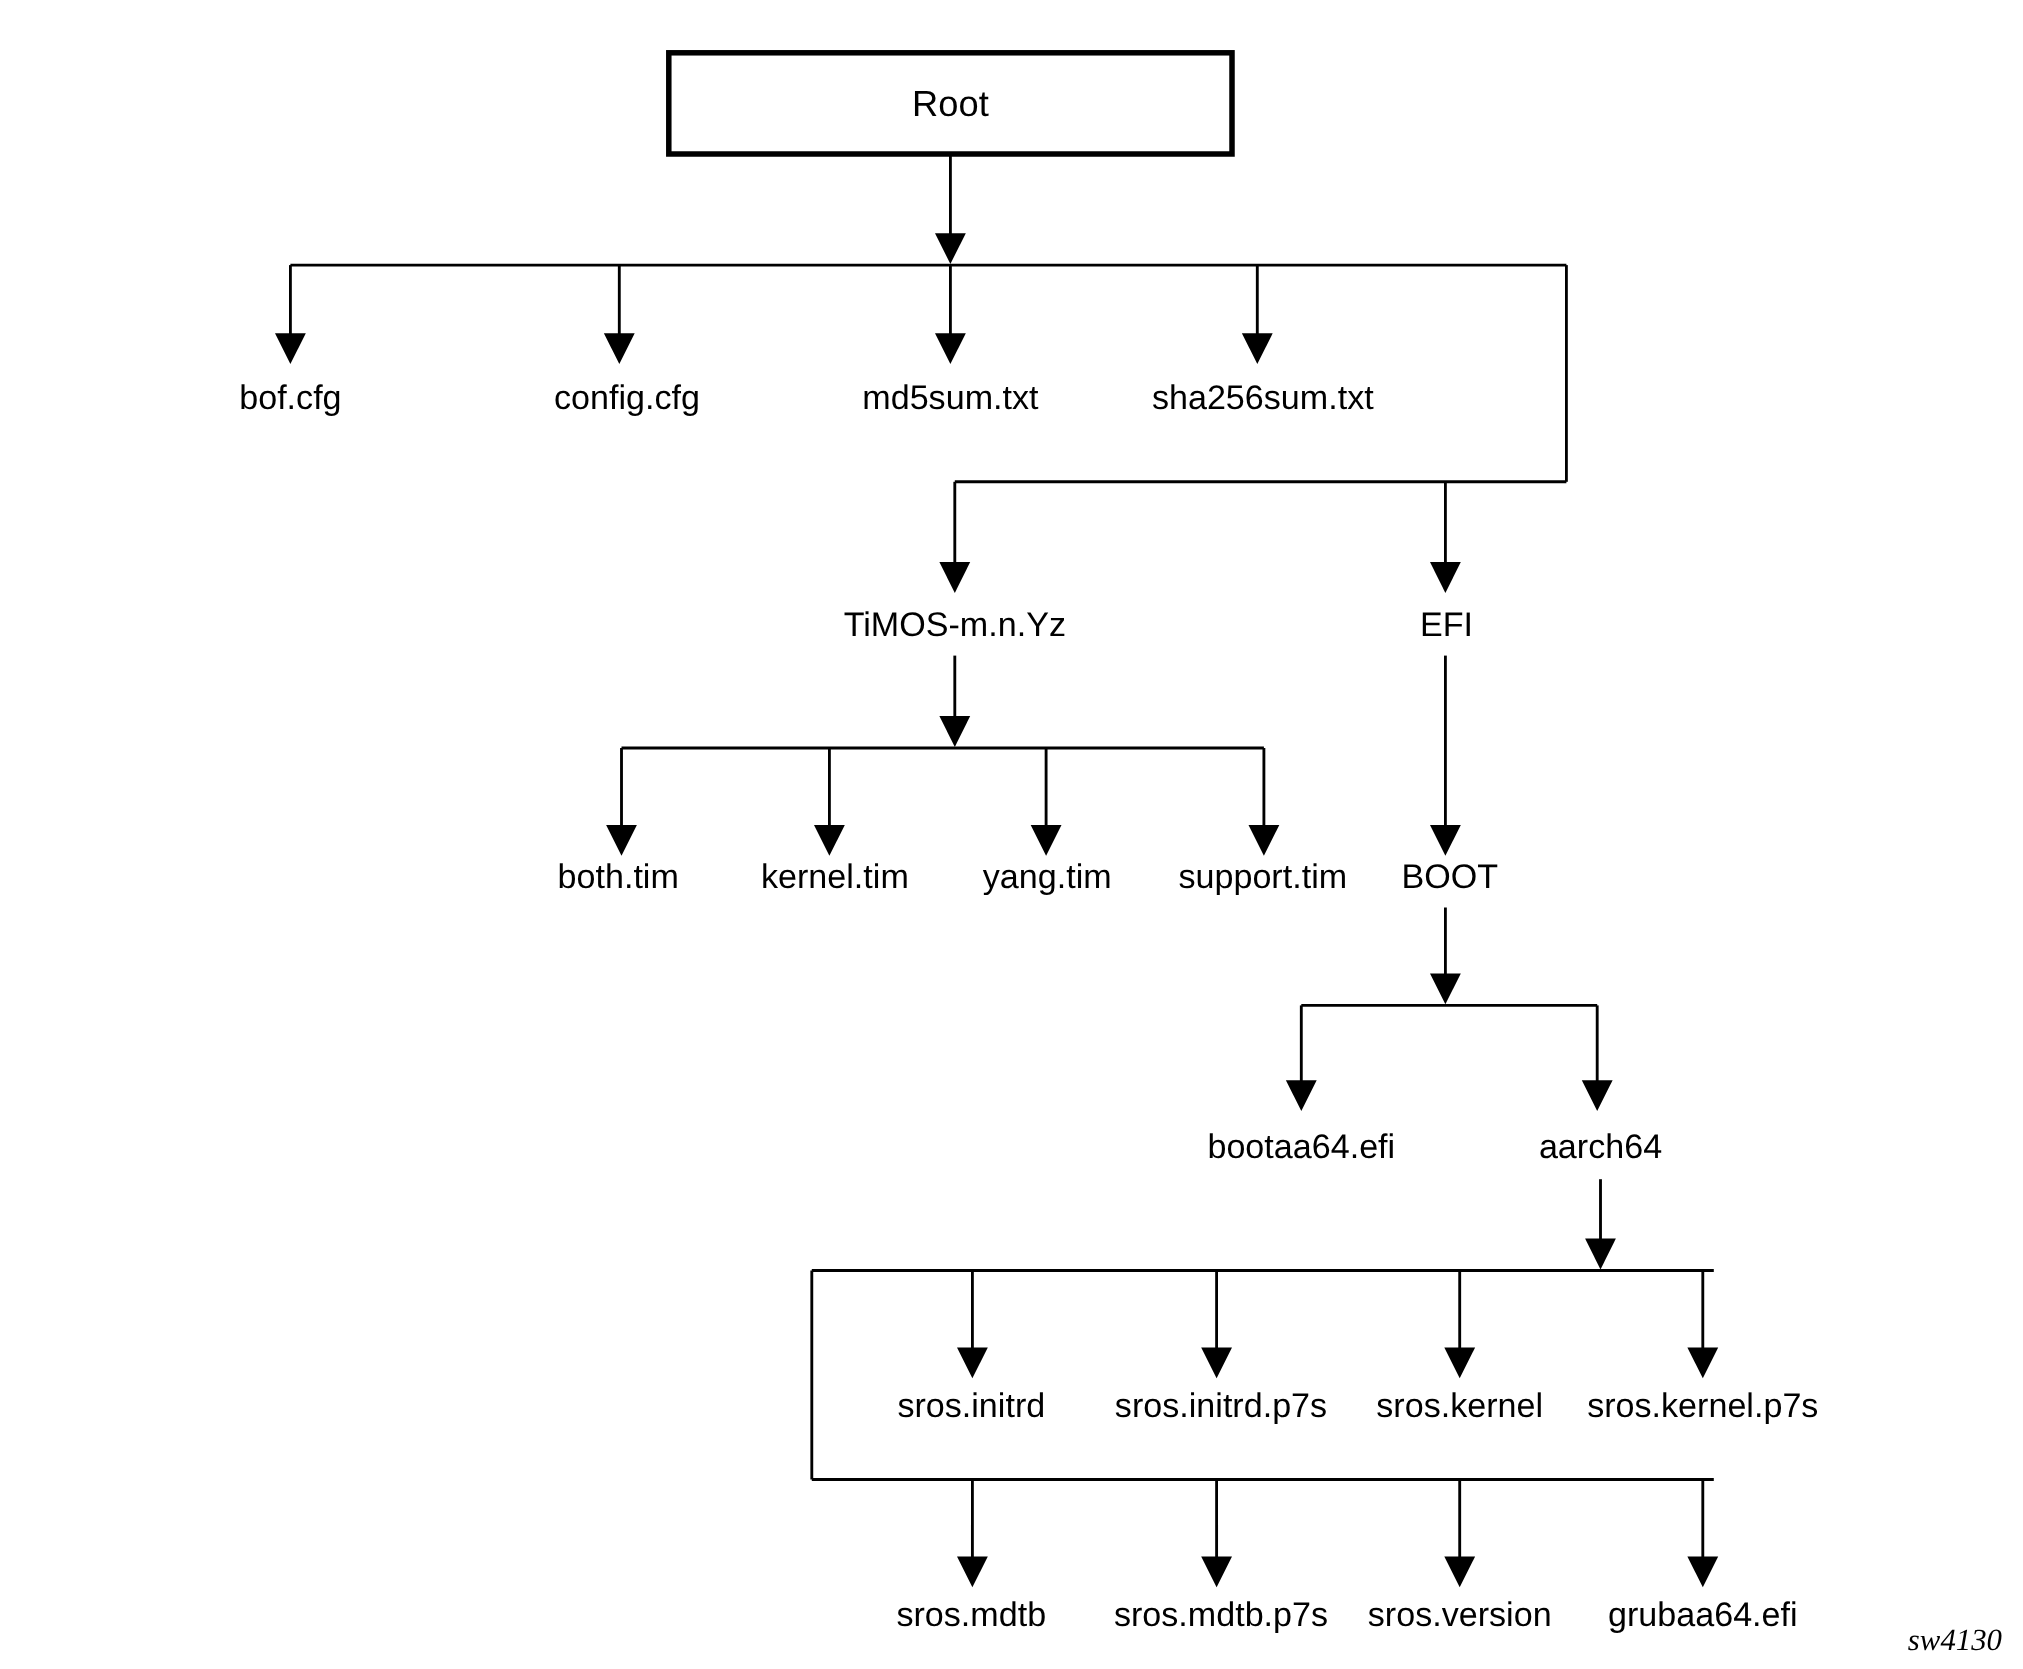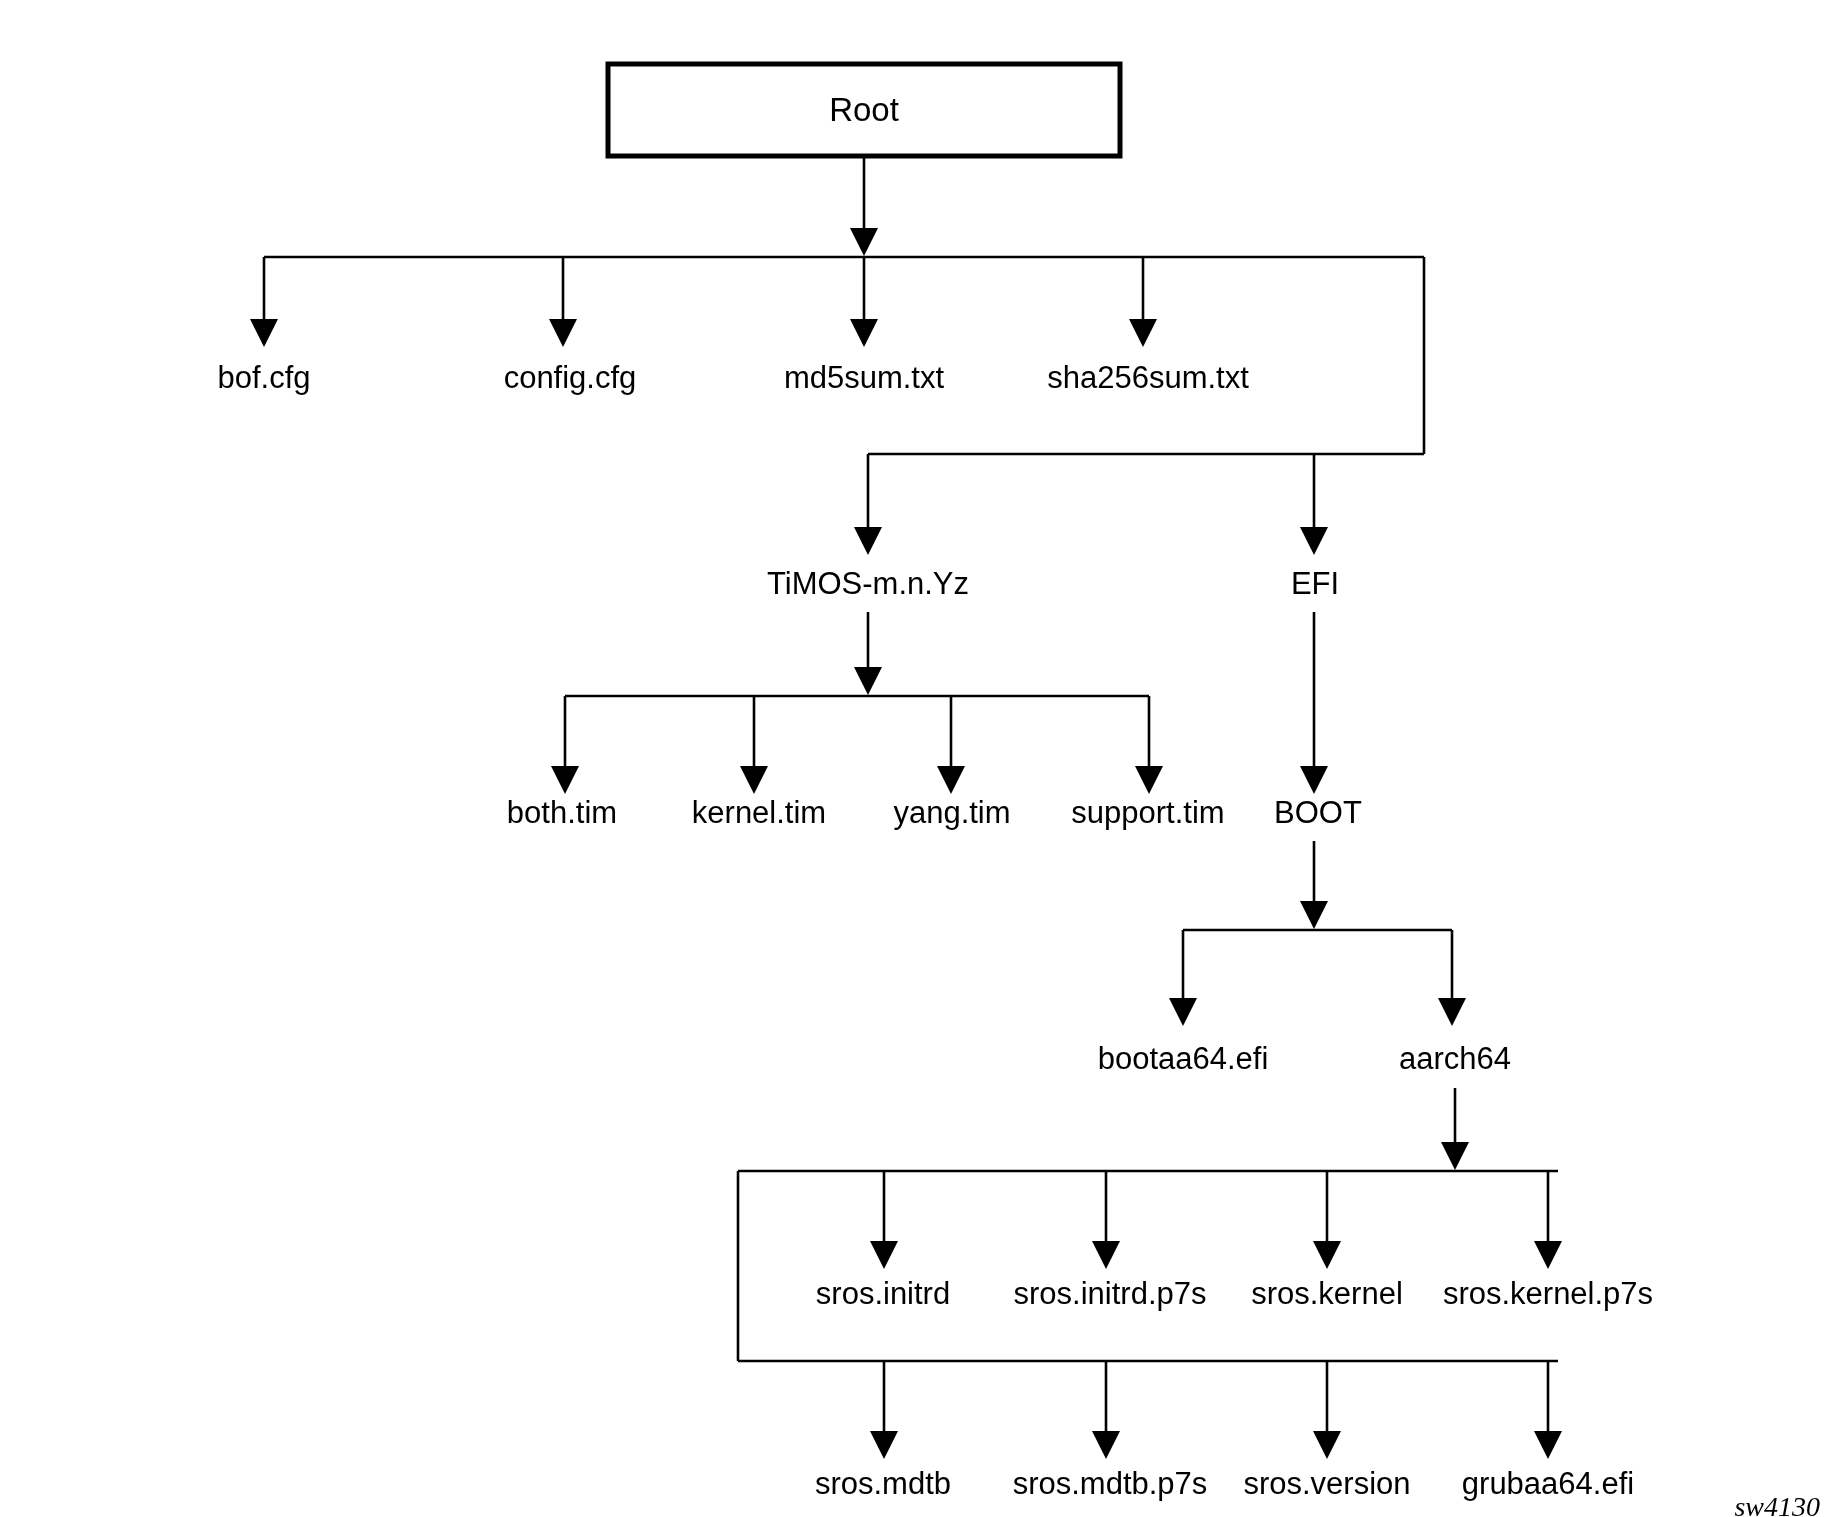--- a/index.html
+++ b/index.html
@@ -11,21 +11,21 @@
   body {
     width: 1839px;
     height: 1517px;
     position: relative;
     font-family: "Liberation Sans", sans-serif;
     overflow: hidden;
   }
   #diagram-root {
     position: absolute;
     left: 0;
-    top: 16px;
+    top: 0;
     width: 1839px;
     height: 1168px;
   }
   svg.tree-canvas {
     display: block;
     width: 1839px;
     height: 1517px;
   }
   .node-label {
     font-family: "Liberation Sans", sans-serif;

